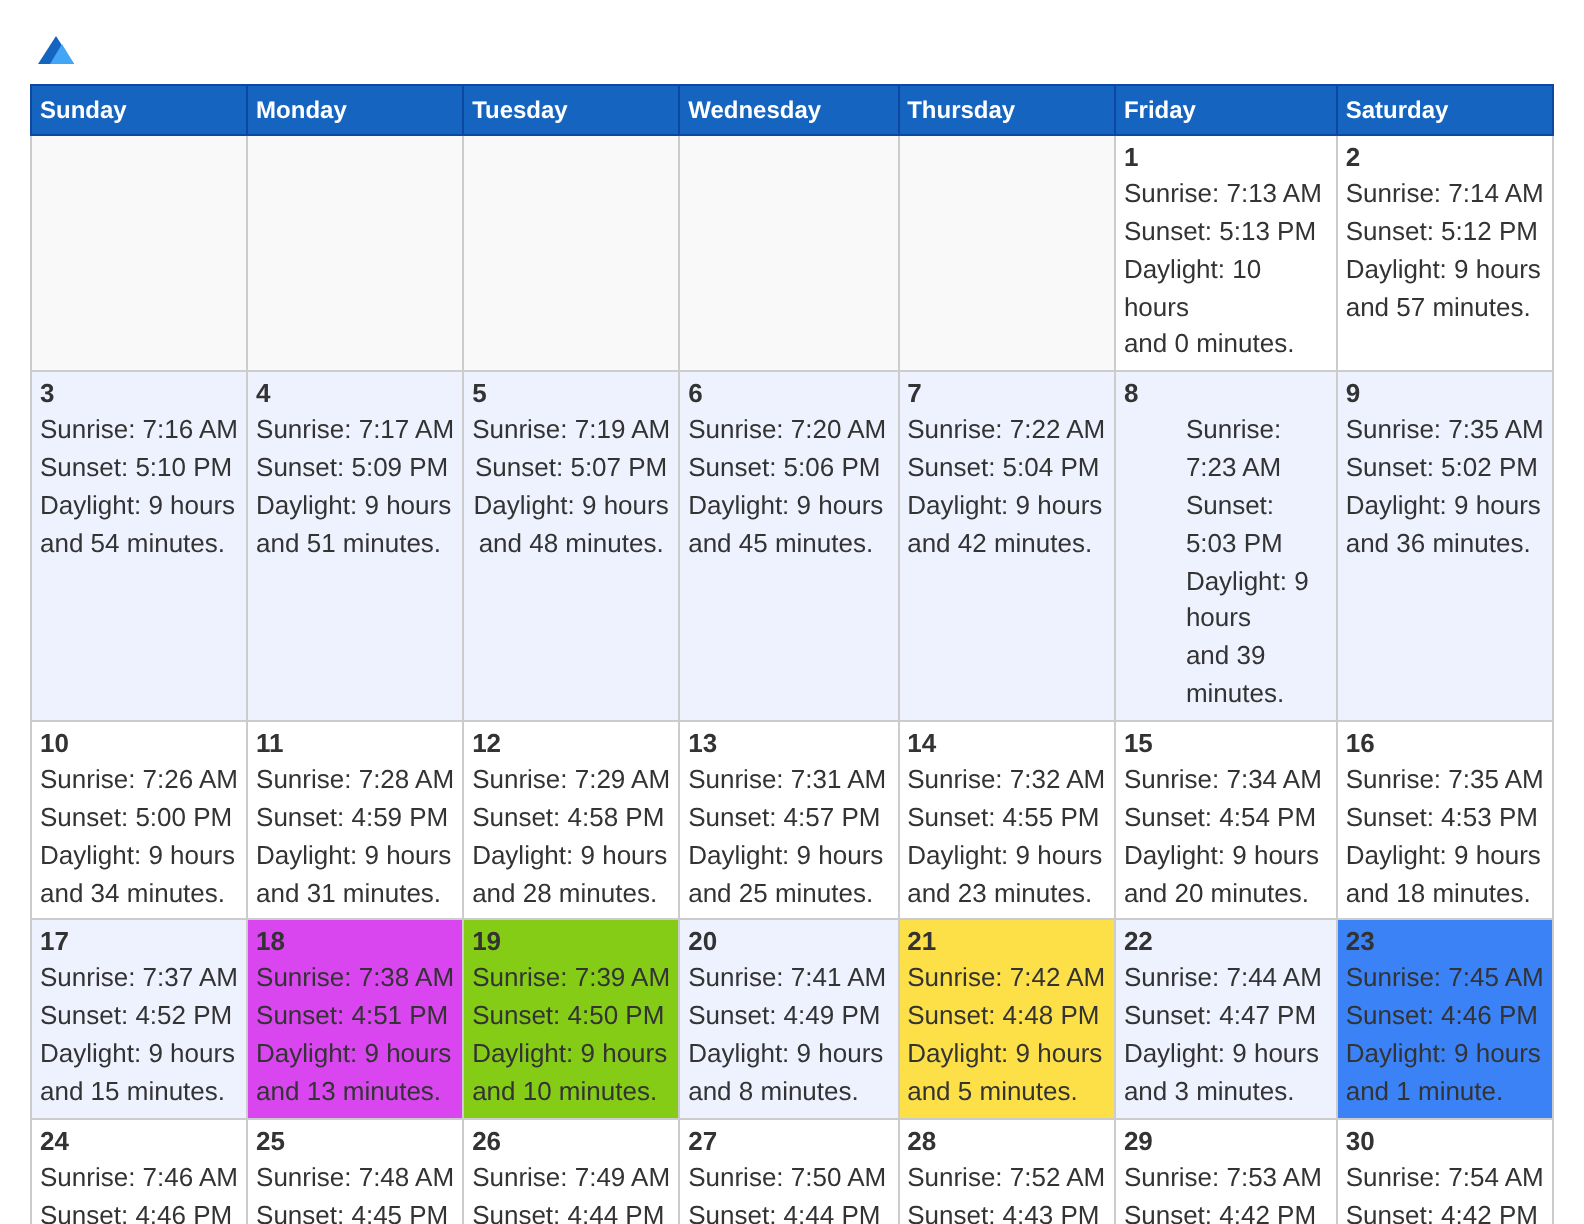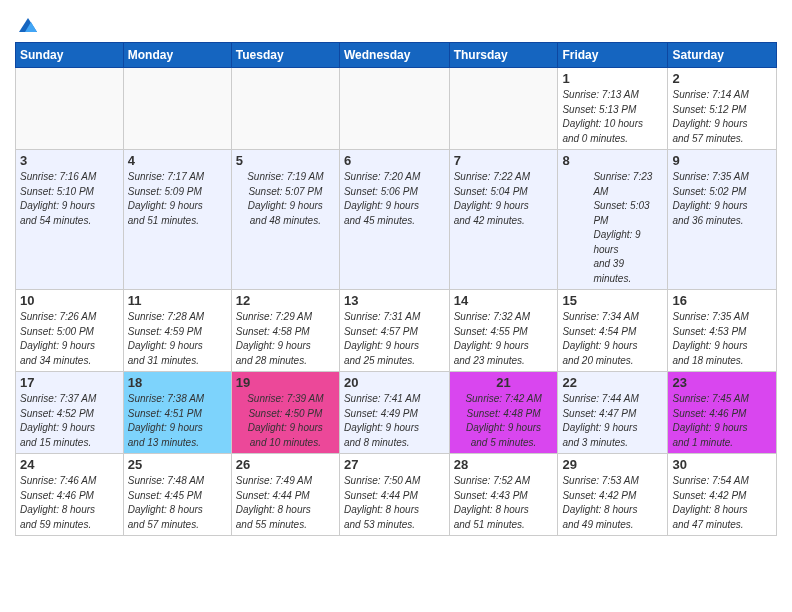--- a/index.html
+++ b/index.html
@@ -91,24 +91,23 @@
       background: #f0f4ff;
     }
     .day-number {
       font-size: 13px;
       font-weight: bold;
       color: #333;
       display: block;
       margin-bottom: 2px;
     }
     .day-info {
-      font-size: 10px;
+      font-size: 13px;
       color: #333;
       line-height: 1.45;
-      font-style: italic;
     }
   </style>
 </head>
 <body>
 
 <div class="page">
   <div class="header">
     <div class="logo">
       <div class="logo-text">
         <span class="logo-general"></span>
@@ -262,56 +261,56 @@
           </td>
         </tr>
         <tr>
           <td style="background: rgb(238, 242, 255);">
             <span class="day-number">17</span>
             <div class="day-info" style="white-space: pre-line;">Sunrise: 7:37 AM
 Sunset: 4:52 PM
 Daylight: 9 hours
 and 15 minutes.</div>
           </td>
-          <td style="background: #7dd3fc;">
+          <td style="background: #d946ef;">
             <span class="day-number">18</span>
             <div class="day-info" style="white-space: pre-line;">Sunrise: 7:38 AM
 Sunset: 4:51 PM
 Daylight: 9 hours
 and 13 minutes.</div>
           </td>
-          <td style="background: #ec4899;">
+          <td style="background: #84cc16;">
             <span class="day-number">19</span>
-            <div class="day-info" style="white-space: pre-line; text-align: center;">Sunrise: 7:39 AM
+            <div class="day-info" style="white-space: pre-line;">Sunrise: 7:39 AM
 Sunset: 4:50 PM
 Daylight: 9 hours
 and 10 minutes.</div>
           </td>
           <td style="background: rgb(238, 242, 255);">
             <span class="day-number">20</span>
             <div class="day-info" style="white-space: pre-line;">Sunrise: 7:41 AM
 Sunset: 4:49 PM
 Daylight: 9 hours
 and 8 minutes.</div>
           </td>
-          <td style="background: #d946ef; text-align: center;">
+          <td style="background: #fde047;">
             <span class="day-number">21</span>
             <div class="day-info" style="white-space: pre-line;">Sunrise: 7:42 AM
 Sunset: 4:48 PM
 Daylight: 9 hours
 and 5 minutes.</div>
           </td>
           <td style="background: rgb(238, 242, 255);">
             <span class="day-number">22</span>
             <div class="day-info" style="white-space: pre-line;">Sunrise: 7:44 AM
 Sunset: 4:47 PM
 Daylight: 9 hours
 and 3 minutes.</div>
           </td>
-          <td style="background: #d946ef;">
+          <td style="background: #3b82f6;">
             <span class="day-number">23</span>
             <div class="day-info" style="white-space: pre-line;">Sunrise: 7:45 AM
 Sunset: 4:46 PM
 Daylight: 9 hours
 and 1 minute.</div>
           </td>
         </tr>
         <tr>
           <td>
             <span class="day-number">24</span>

